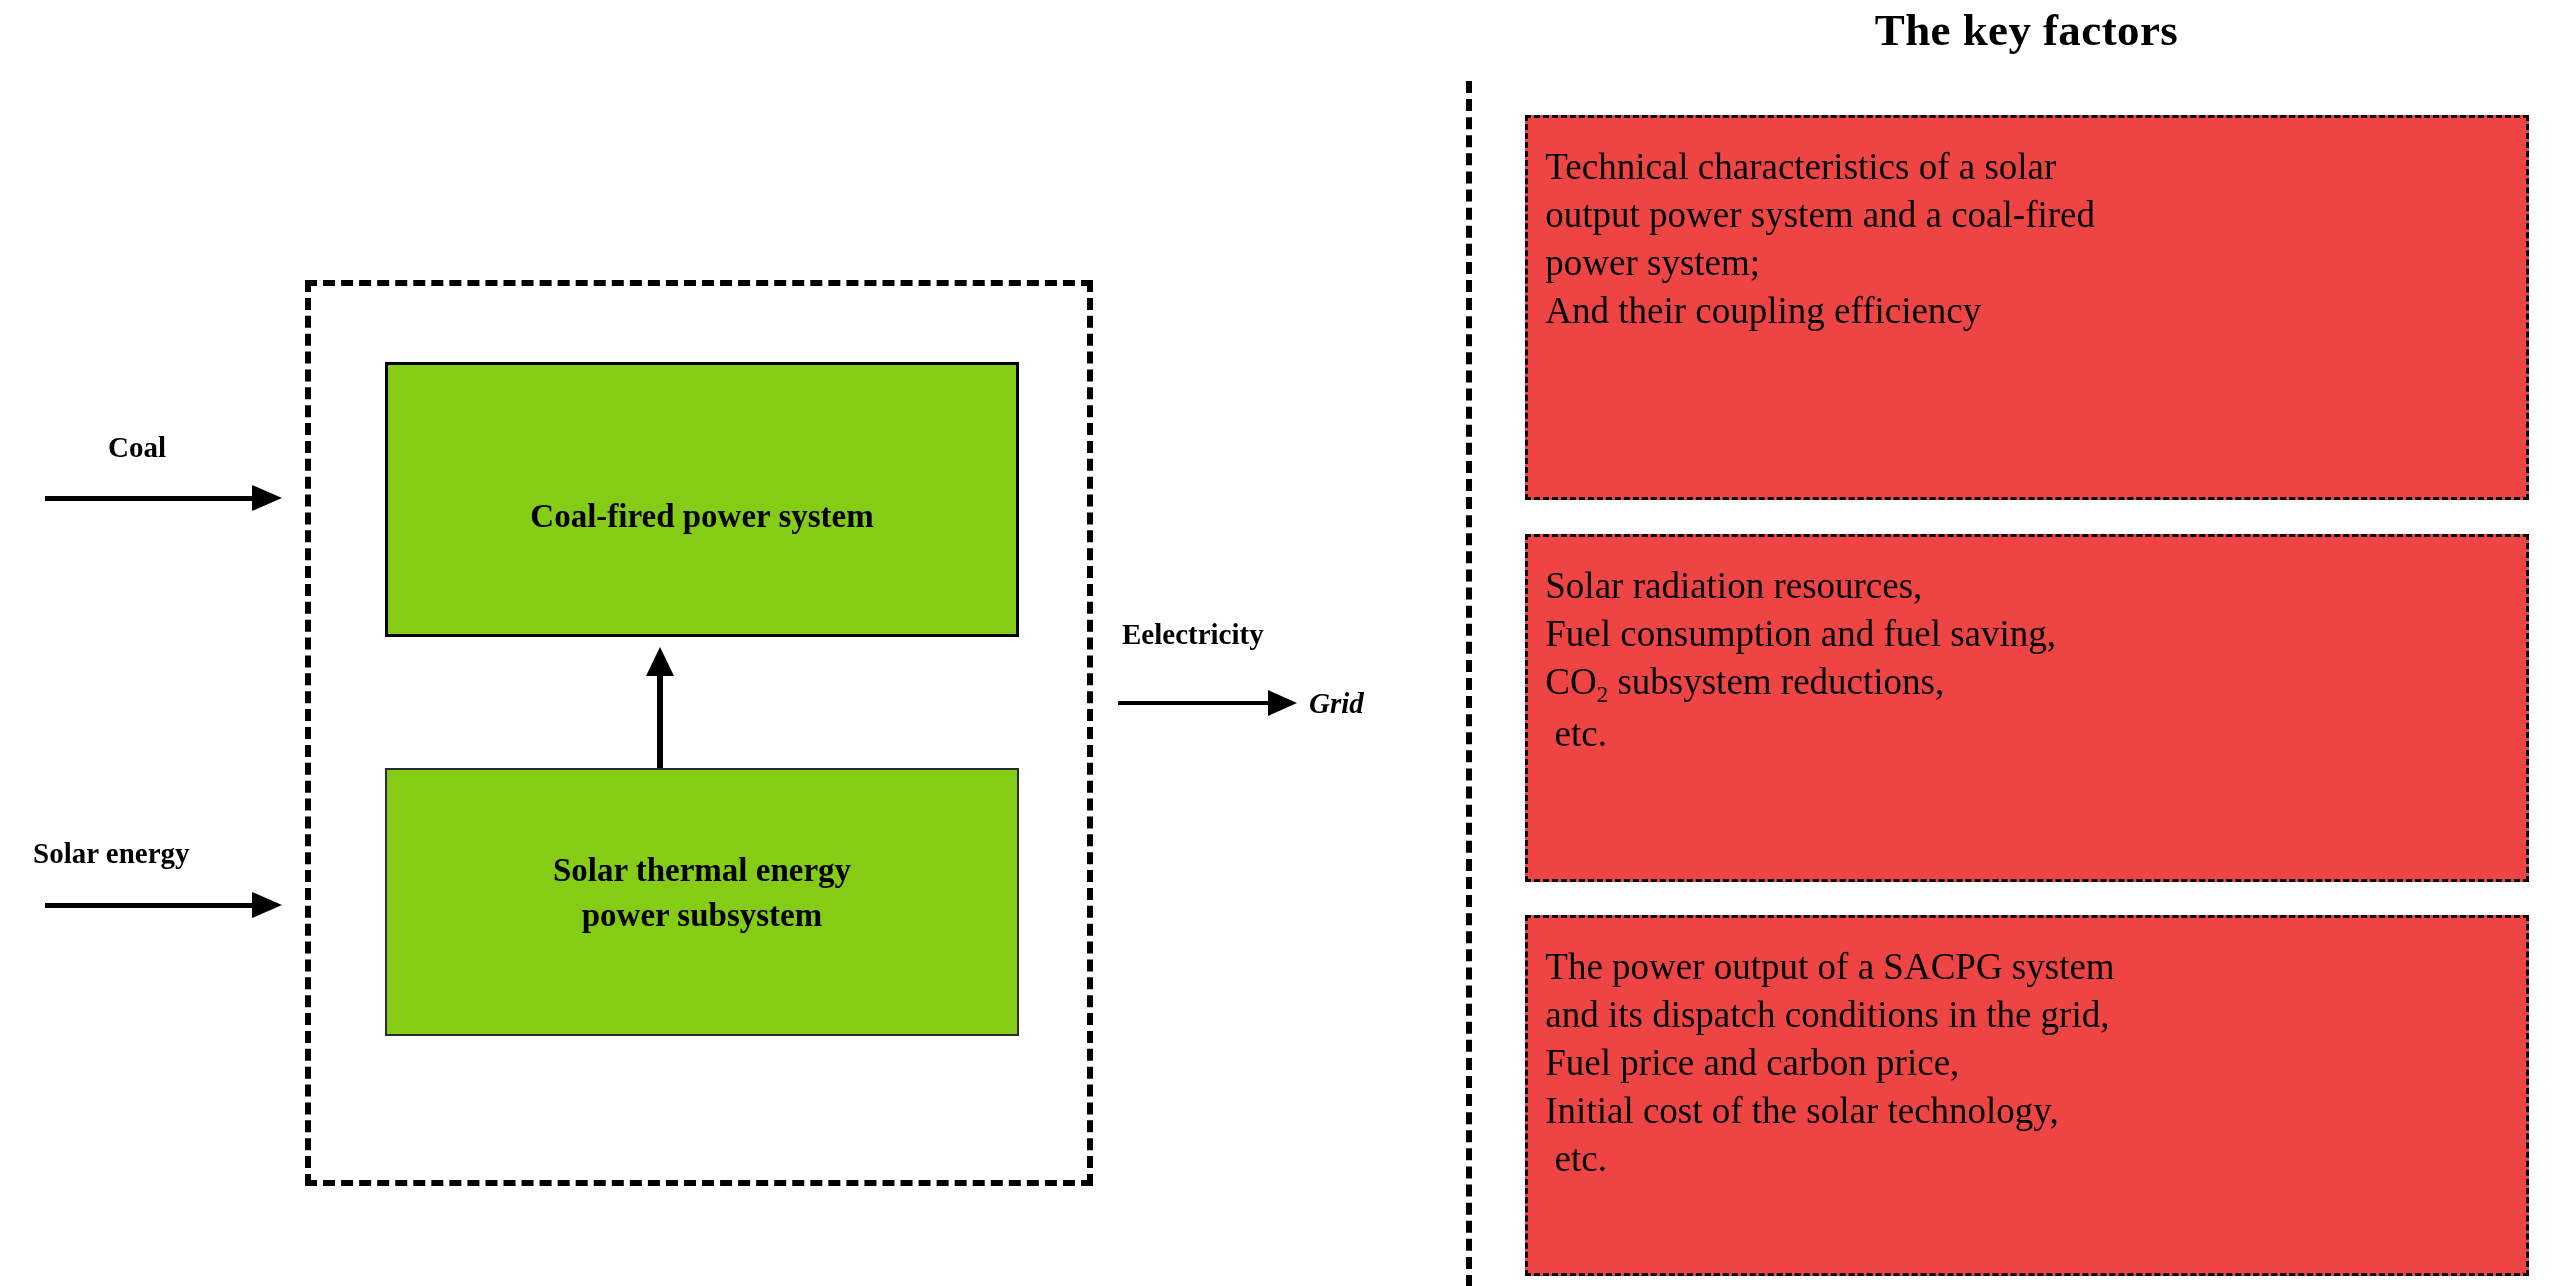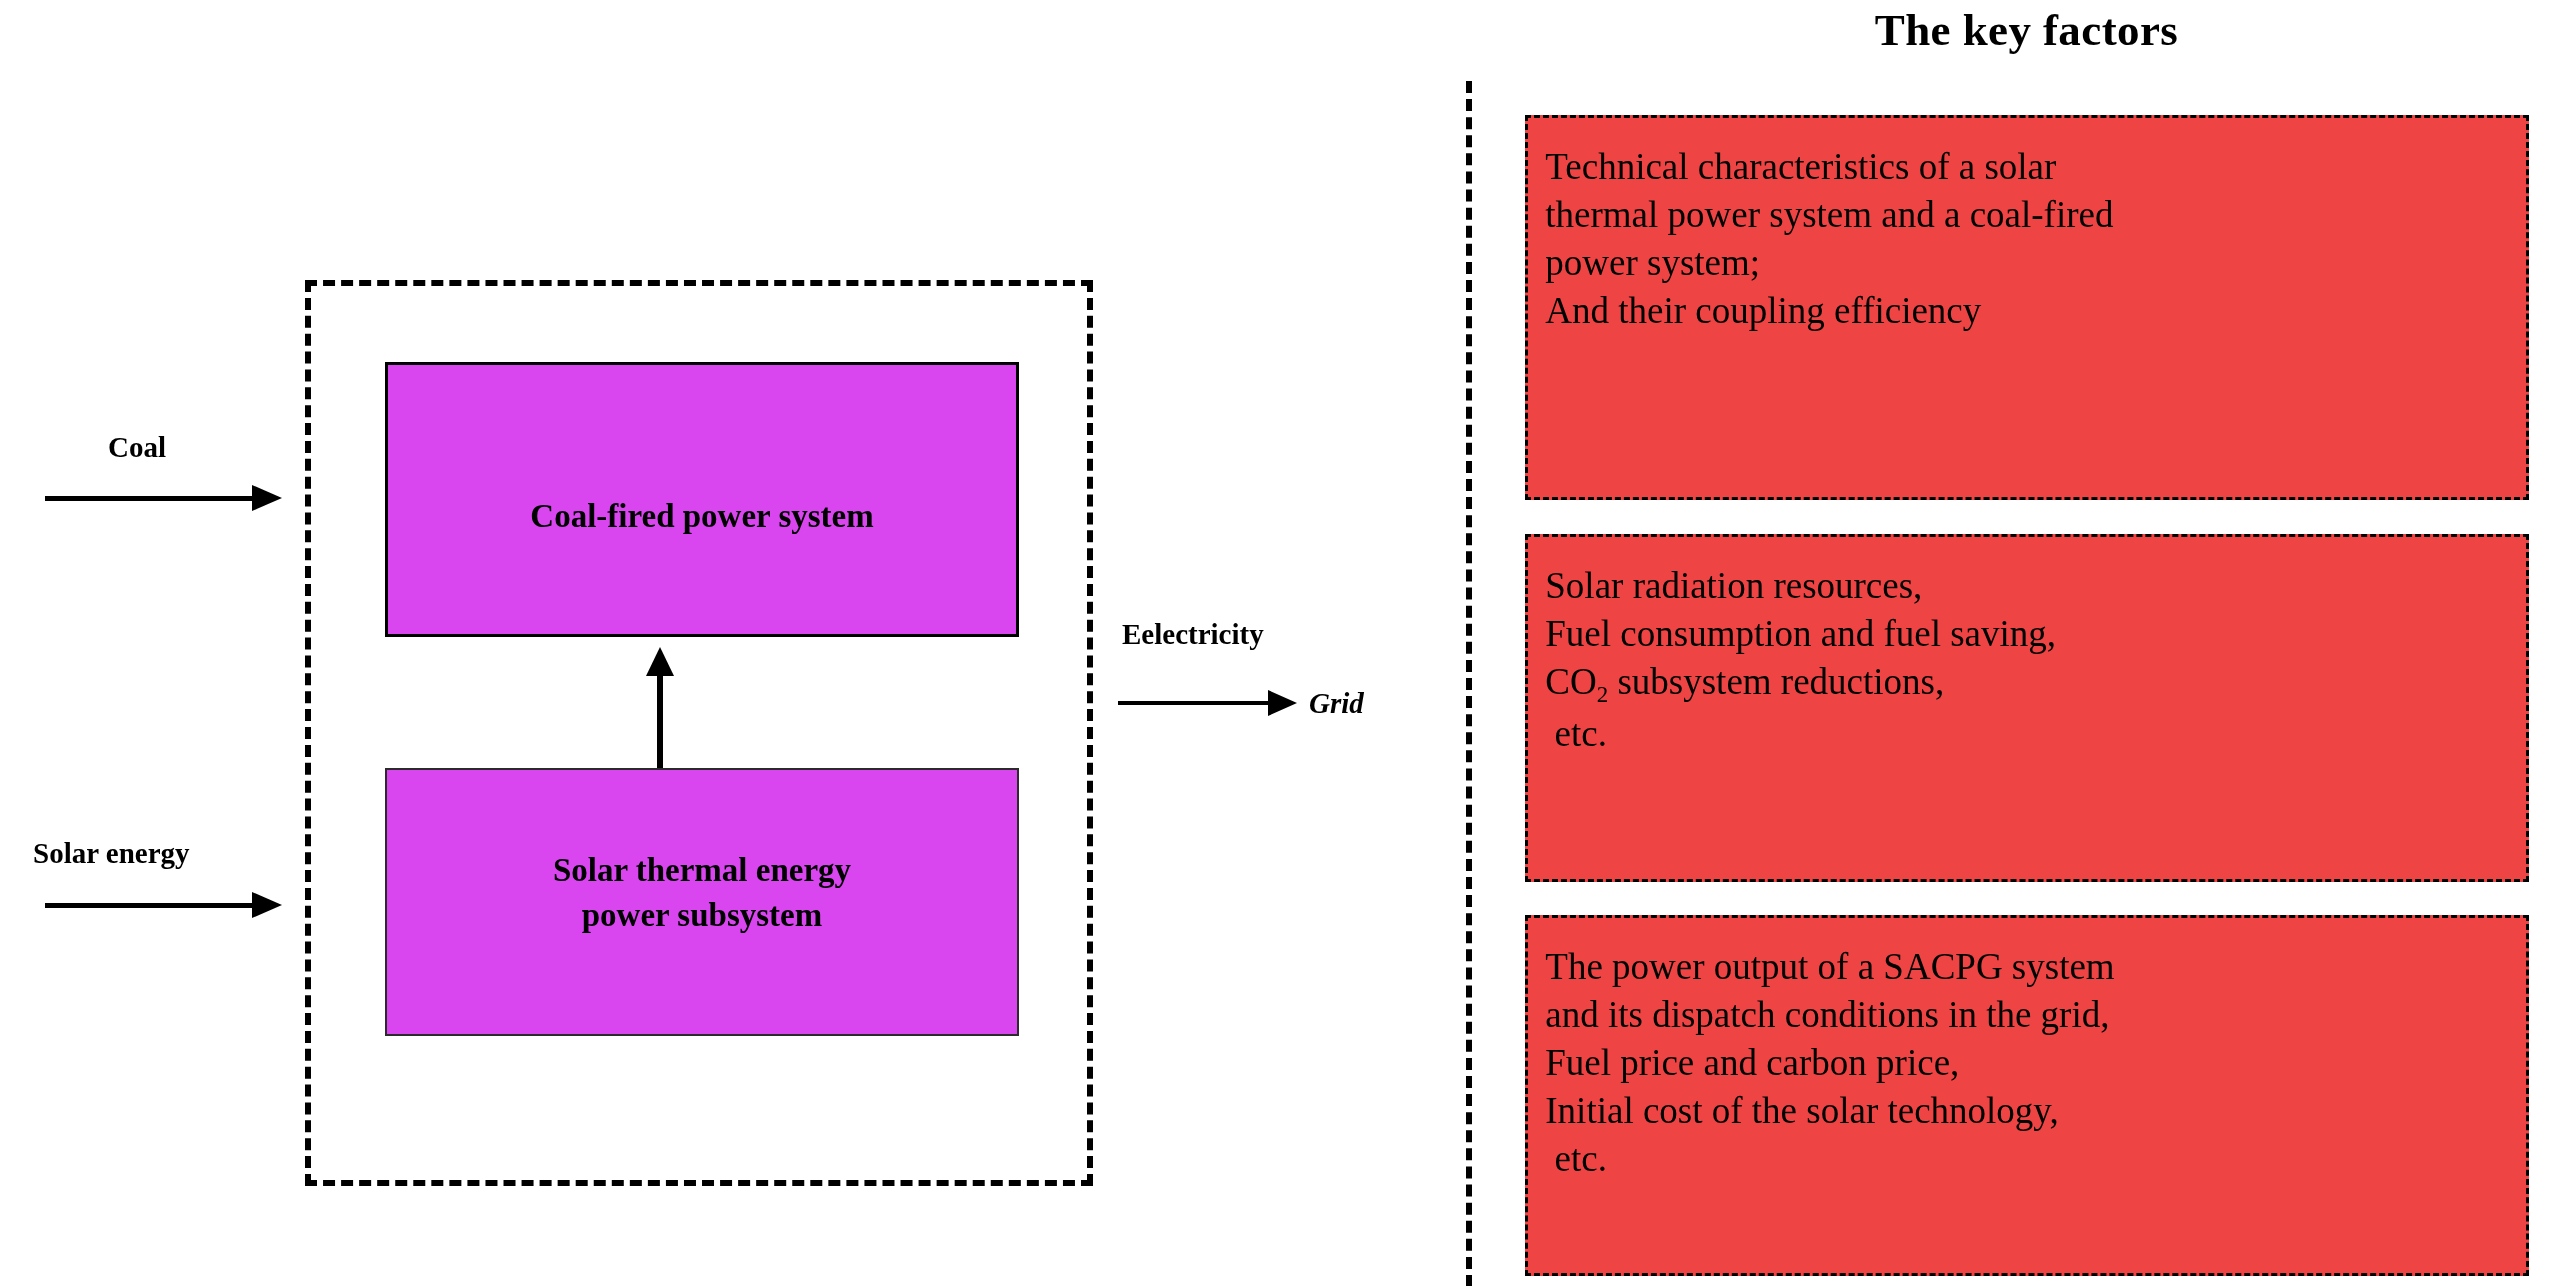--- a/index.html
+++ b/index.html
@@ -50,21 +50,21 @@
   .inner-box {
     position: absolute;
     box-sizing: border-box;
     display: flex;
     align-items: center;
     justify-content: center;
     text-align: center;
     font-weight: bold;
     font-size: 33px;
     line-height: 1.35;
-    background: #d946ef;
+    background: #84cc16;
   }
   #coal-box {
     left: 385px; top: 362px;
     width: 634px; height: 275px;
     border: 3.6px solid #000000;
   }
   #coal-box .box-text { transform: translateY(17.3px); }
   #solar-box {
     left: 385px; top: 768px;
     width: 634px; height: 268px;
@@ -205,21 +205,21 @@
   <div class="h-arrow" id="grid-arrow">
     <div class="shaft"></div>
     <div class="head"></div>
   </div>
   <div class="flow-label" id="grid-label">Grid</div>
 
   <div id="panel-divider"></div>
 
   <div class="factor-box" id="factor-box-0">
     <span class="factor-line">Technical characteristics of a solar</span>
-    <span class="factor-line">thermal power system and a coal-fired</span>
+    <span class="factor-line">output power system and a coal-fired</span>
     <span class="factor-line">power system;</span>
     <span class="factor-line">And their coupling efficiency</span>
   </div>
 
   <div class="factor-box" id="factor-box-1">
     <span class="factor-line">Solar radiation resources,</span>
     <span class="factor-line">Fuel consumption and fuel saving,</span>
     <span class="factor-line"><span>CO</span><sub>2</sub><span> subsystem reductions,</span></span>
     <span class="factor-line"> etc.</span>
   </div>

